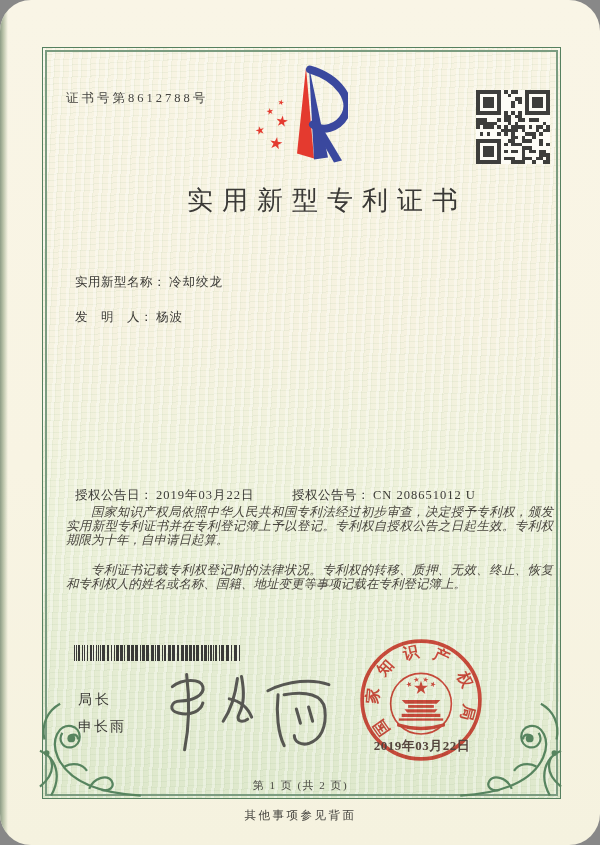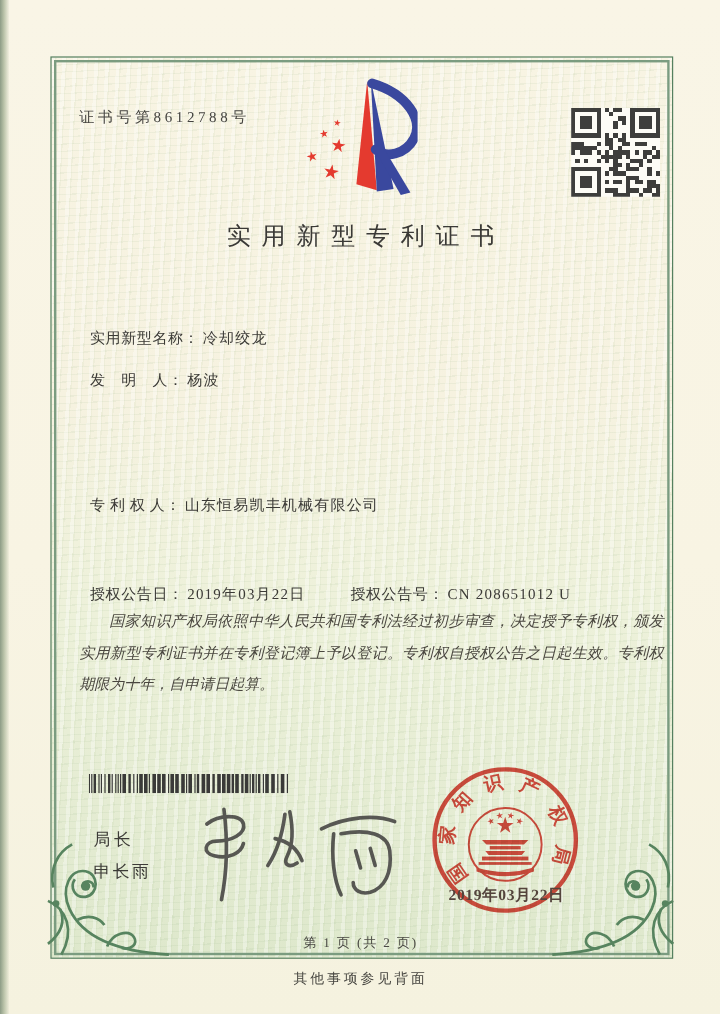--- a/index.html
+++ b/index.html
@@ -1,43 +1,44 @@
 <!DOCTYPE html>
 <html><head>
 <meta charset="utf-8">
 <style>
   html,body{margin:0;padding:0;background:#888;}
   .page{
     position:relative;width:600px;height:845px;overflow:hidden;
     background:linear-gradient(180deg,#f9f5e6 0%,#f8f4e3 55%,#f5f2df 100%);
     font-family:"Liberation Serif","DejaVu Serif",serif;
     color:#3d3c38;
+    border-radius:31px;
   }
   .scan-edge{position:absolute;left:0;top:0;bottom:0;width:8px;
     background:linear-gradient(90deg,#8d9c86 0%,#b9c2a8 40%,rgba(185,194,168,0) 100%);}
   .frame{
     position:absolute;left:42px;top:47px;width:517px;height:750px;
     border:1.5px solid #55805f;
     background:
       repeating-linear-gradient(93deg, rgba(255,255,255,.35) 0 3px, rgba(170,195,150,.10) 3px 4px, rgba(255,255,255,0) 4px 9px),
       repeating-linear-gradient(177deg, rgba(140,175,130,.10) 0 1px, rgba(255,255,255,0) 1px 6px),
       linear-gradient(180deg,#f8f4e3 0%,#f6f2e0 38%,#edf1da 62%,#e3ebd1 88%,#dee8cc 100%);
   }
   .frame::after{content:"";position:absolute;inset:2px;border:2px solid #7b9c80;pointer-events:none;}
   .abs{position:absolute;}
   .cert-no{left:66px;top:90px;font-size:12.5px;letter-spacing:3px;color:#454440;}
   .logo{left:252px;top:62px;width:96px;height:103px;}
   .qr{left:476px;top:90px;width:74px;height:74px;}
-  .title{left:42px;top:183px;width:517px;text-align:center;font-size:20px;
-    letter-spacing:9px;text-indent:9px;color:#3a3936;font-weight:500;}
+  .title{left:42px;top:183px;width:517px;text-align:center;font-size:26px;
+    letter-spacing:9px;text-indent:9px;color:#3a3936;font-weight:500;padding-left:22px;}
   .field{left:75px;font-size:12.5px;white-space:nowrap;color:#3b3a36;margin-top:17px;}
   .field .lab{letter-spacing:.5px;}
   .field .val{margin-left:3px;letter-spacing:1px;}
   .addr .val{display:inline-block;width:352px;white-space:normal;line-height:19.5px;vertical-align:top;letter-spacing:.6px;}
-  .para{left:66px;width:487px;font-size:12.5px;line-height:26px;text-align:justify;
+  .para{left:66px;width:487px;font-size:12.5px;line-height:14px;text-align:justify;
     text-indent:2em;color:#49463f;font-style:italic;}
   .barcode{left:74px;top:645px;width:170px;height:16px;}
   .director-label{left:78px;top:691px;font-size:14px;letter-spacing:3px;color:#3c3b37;}
   .director-name{left:78px;top:718px;font-size:14px;letter-spacing:2px;color:#3c3b37;}
   .signature{left:148px;top:660px;width:188px;height:94px;}
   .seal{left:352px;top:631px;width:138px;height:138px;mix-blend-mode:multiply;}
   .seal-date{left:352px;top:737px;width:140px;text-align:center;font-size:13px;
     letter-spacing:.5px;color:#54443c;font-weight:bold;}
   .page-info{left:42px;top:778px;width:517px;text-align:center;font-size:11px;letter-spacing:1.5px;color:#4a4944;}
   .footer-note{left:42px;top:808px;width:517px;text-align:center;font-size:11.5px;letter-spacing:2.5px;color:#45443f;}
@@ -206,31 +207,29 @@
   </svg>
 
   <div class="abs title">实用新型专利证书</div>
 
   <div class="abs field" style="top:257px">
     <span class="lab">实用新型名称：</span><span class="val">冷却绞龙</span>
   </div>
   <div class="abs field" style="top:292px">
     <span class="lab">发　明　人：</span><span class="val">杨波</span>
   </div>
-  <div class="abs field" style="top:396px">
-    <span class="lab">专 利 权 人：</span><span class="val">山东恒易凯丰机械有限公司</span>
-  </div>
   <div class="abs field" style="top:470px">
     <span class="lab">授权公告日：</span><span class="val">2019年03月22日</span>
   </div>
   <div class="abs field" style="top:470px;left:292px">
     <span class="lab">授权公告号：</span><span class="val">CN 208651012 U</span>
   </div>
 
   <div class="abs para" style="top:505px">国家知识产权局依照中华人民共和国专利法经过初步审查，决定授予专利权，颁发实用新型专利证书并在专利登记簿上予以登记。专利权自授权公告之日起生效。专利权期限为十年，自申请日起算。</div>
+  <div class="abs para" style="top:563px">专利证书记载专利权登记时的法律状况。专利权的转移、质押、无效、终止、恢复和专利权人的姓名或名称、国籍、地址变更等事项记载在专利登记簿上。</div>
 
   <svg class="abs barcode" viewBox="0 0 170 16" preserveAspectRatio="none">
     <g id="barcode-bars" fill="#3a3a38">
         <rect x="0" y="0" width="1" height="16"></rect>
         <rect x="2" y="0" width="1" height="16"></rect>
         <rect x="4" y="0" width="2" height="16"></rect>
         <rect x="8" y="0" width="1" height="16"></rect>
         <rect x="10" y="0" width="1" height="16"></rect>
         <rect x="13" y="0" width="1" height="16"></rect>
         <rect x="16" y="0" width="2" height="16"></rect>

